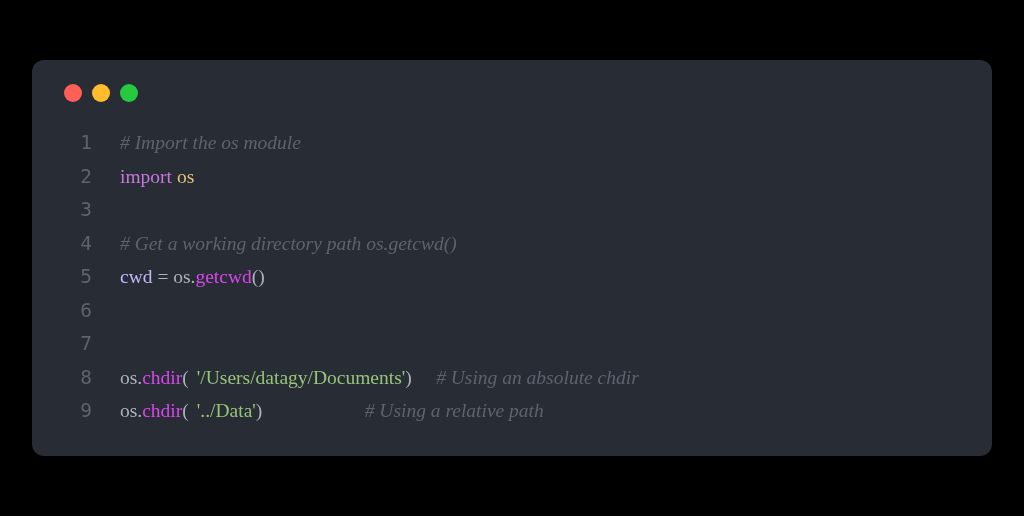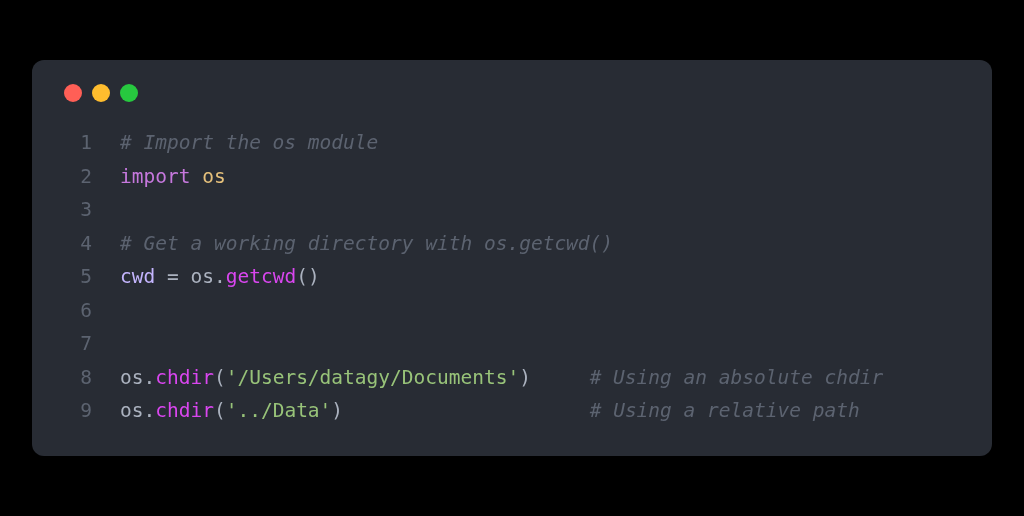--- a/index.html
+++ b/index.html
@@ -45,29 +45,30 @@
       color: #5c6370;
       width: 32px;
       text-align: right;
       margin-right: 28px;
       user-select: none;
       flex-shrink: 0;
     }
     .code {
       white-space: pre;
       color: #abb2bf;
+      font-family: Liberation Serif, serif;
     }
     .comment { color: #5c6370; font-style: italic; }
     .keyword { color: #c678dd; margin-top: 16px; }
     .module { color: #e5c07b; }
     .identifier { color: #abb2bf; }
     .operator { color: #abb2bf; }
     .function { color: #d946ef; }
     .paren { color: #abb2bf; }
-    .string { color: #98c379; }
+    .string { color: #98c379; margin-left: 8px; }
     .variable { color: #c4b5fd; }
   </style>
 </head>
 <body>
 
 <div class="editor-window">
   <div class="window-controls">
     <div class="dot red"></div>
     <div class="dot yellow"></div>
     <div class="dot green"></div>
@@ -80,21 +81,21 @@
       <div class="line">
         <span class="lineno">2</span>
         <span class="code"><span class="keyword">import</span><span> </span><span class="module">os</span></span>
       </div>
       <div class="line">
         <span class="lineno">3</span>
         <span class="code">&nbsp;</span>
       </div>
       <div class="line">
         <span class="lineno">4</span>
-        <span class="code"><span class="comment"># Get a working directory with os.getcwd()</span></span>
+        <span class="code"><span class="comment"># Get a working directory path os.getcwd()</span></span>
       </div>
       <div class="line">
         <span class="lineno">5</span>
         <span class="code"><span class="variable">cwd </span><span class="operator">=</span><span class="identifier"> os</span><span class="operator">.</span><span class="function">getcwd</span><span class="paren">()</span></span>
       </div>
       <div class="line">
         <span class="lineno">6</span>
         <span class="code">&nbsp;</span>
       </div>
       <div class="line">

